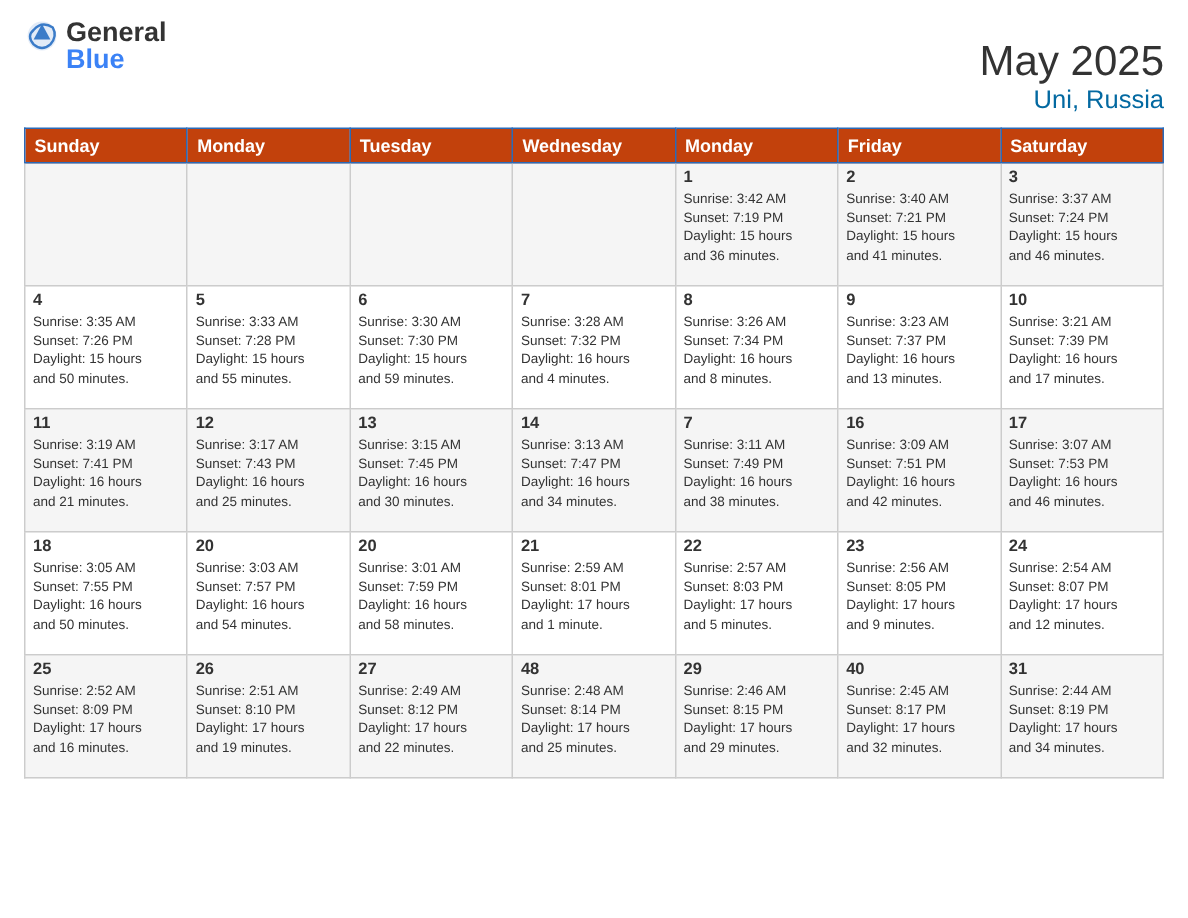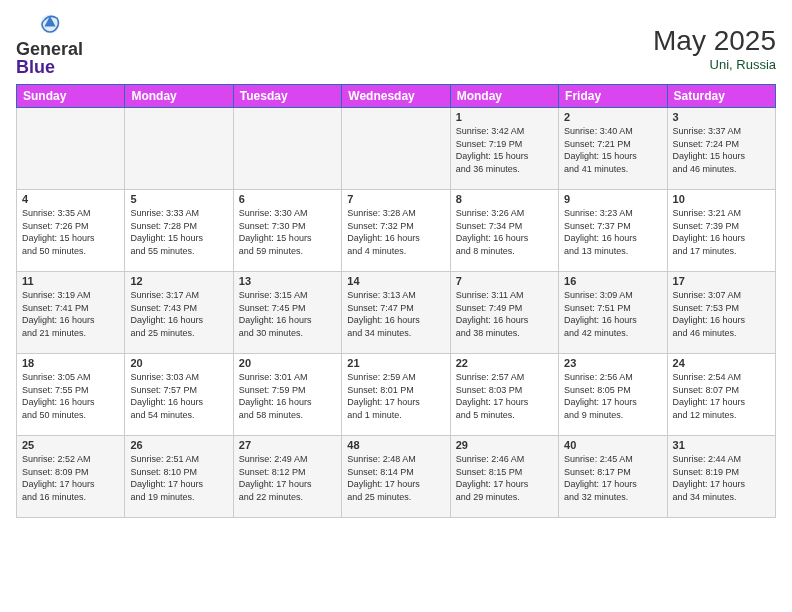--- a/index.html
+++ b/index.html
@@ -16,55 +16,54 @@
       padding: 12px 16px;
     }
     .header {
       display: flex;
       justify-content: space-between;
       align-items: flex-start;
       margin-bottom: 8px;
     }
     .logo {
       display: flex;
-      align-items: center;
+      align-items: flex-start;
       gap: 4px;
-      flex-direction: column;
     }
     .logo-text {
       font-size: 18px;
       font-weight: bold;
       line-height: 1;
     }
     .logo-text .general { color: #333; }
-    .logo-text .blue { color: #4c1d95; }
+    .logo-text .blue { color: #3b82f6; }
     .logo-icon {
       width: 24px;
       height: 24px;
     }
     .title-block {
       text-align: right;
       margin-top: 13px;
     }
     .month-year {
       font-size: 28px;
       color: #333;
       font-weight: normal;
     }
     .location {
-      font-size: 13px;
-      color: #14532d;
+      font-size: 17px;
+      color: #0369a1;
     }
     .calendar-table {
       width: 100%;
       border-collapse: collapse;
       table-layout: fixed;
     }
     .calendar-table thead tr th {
-      background-color: #d946ef;
+      background-color: #c2410c;
       color: #fff;
       font-size: 12px;
       font-weight: bold;
       padding: 4px 6px;
       text-align: left;
       border: 1px solid #2a6ab8;
     }
     .calendar-table tbody tr td {
       border: 1px solid #ccc;
       vertical-align: top;

